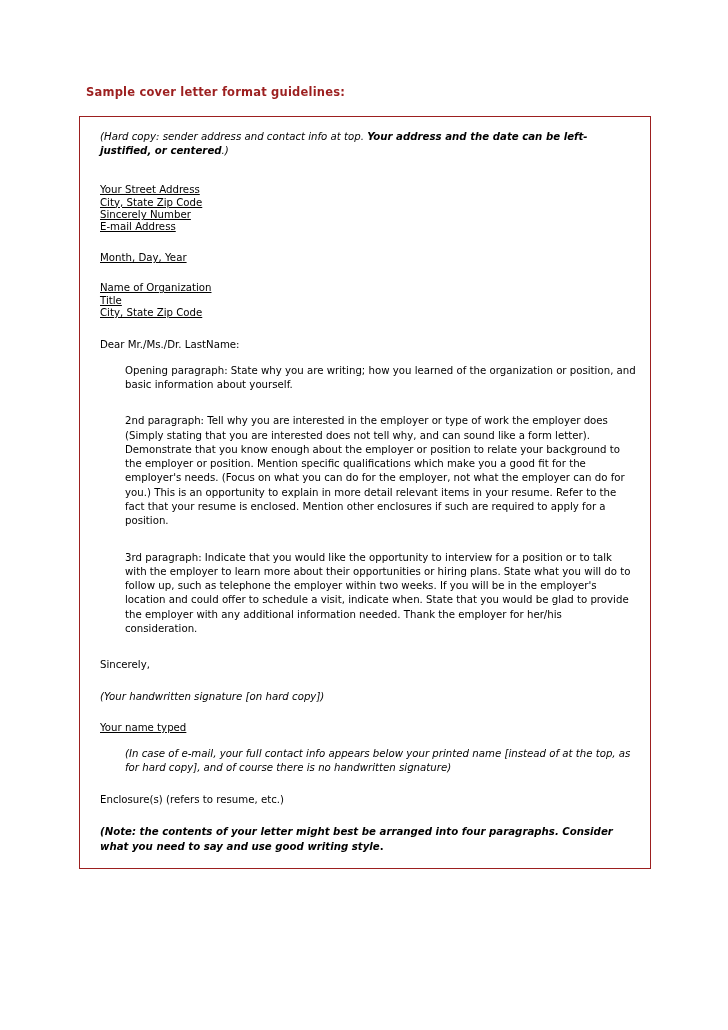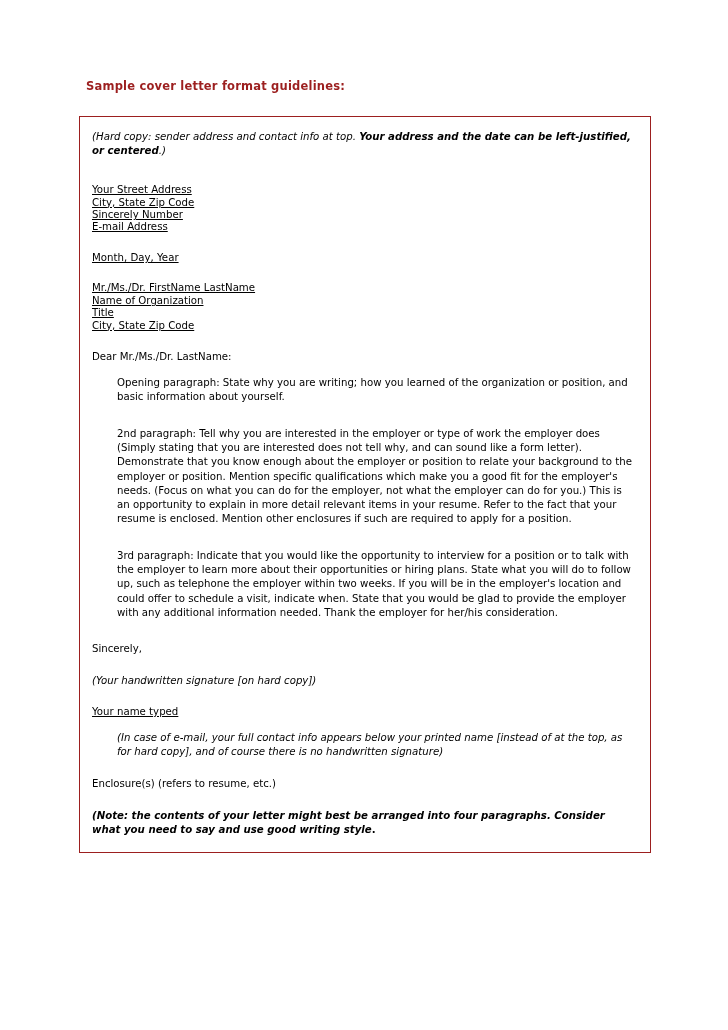--- a/index.html
+++ b/index.html
@@ -15,34 +15,34 @@
   }
   .page {
     position: relative;
     width: 728px;
     height: 1030px;
     box-sizing: border-box;
   }
   .doc-title {
     position: absolute;
     left: 86px;
-    top: 79px;
+    top: 85px;
     font-size: 11.5px;
     font-weight: bold;
     color: #9c1f1f;
     letter-spacing: 0.2px;
   }
   .letter-box {
     position: absolute;
     left: 79px;
     top: 116px;
     width: 572px;
     box-sizing: border-box;
     border: 1px solid #9c1f1f;
-    padding: 13px 14px 14px 12px;
+    padding: 13px 14px 14px 20px;
     background: #ffffff;
   }
   .para {
     font-size: 10.2px;
     line-height: 1.38;
     margin: 0 0 12px 0;
     text-align: left;
   }
   .para.tight {
     margin-bottom: 0;
@@ -89,21 +89,20 @@
 
     <div class="gap-sm"></div>
 
     <div class="lines">
       <div class="line">Month, Day, Year</div>
     </div>
 
     <div class="gap-sm"></div>
 
     <div class="lines">
-      <div class="line">Mr./Ms./Dr. FirstName LastName</div>
       <div class="line">Name of Organization</div>
       <div class="line">Title</div>
       <div class="line">City, State Zip Code</div>
     </div>
 
     <div class="gap-sm"></div>
 
     <p class="para">Dear Mr./Ms./Dr. LastName:</p>
 
     <p class="para para-body">Opening paragraph: State why you are writing; how you learned of the organization or position, and basic information about yourself.</p>

